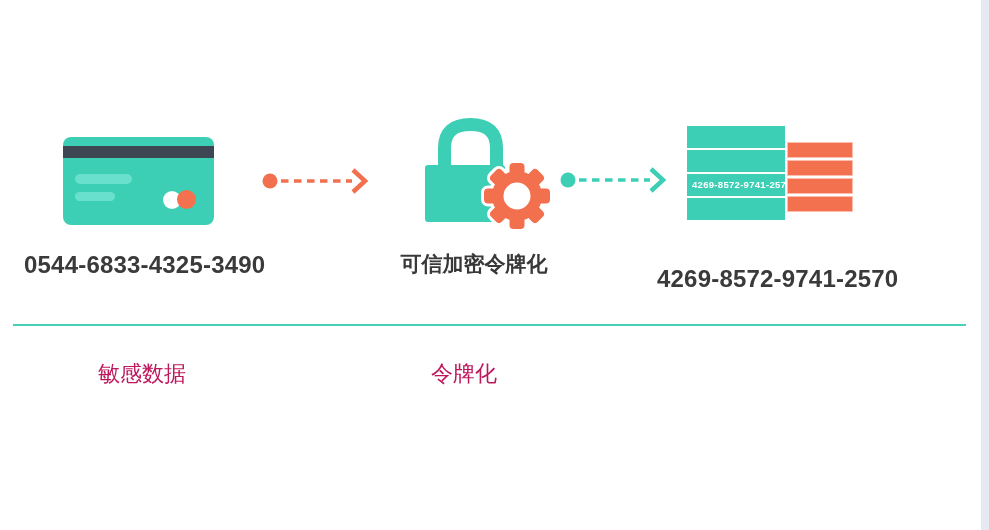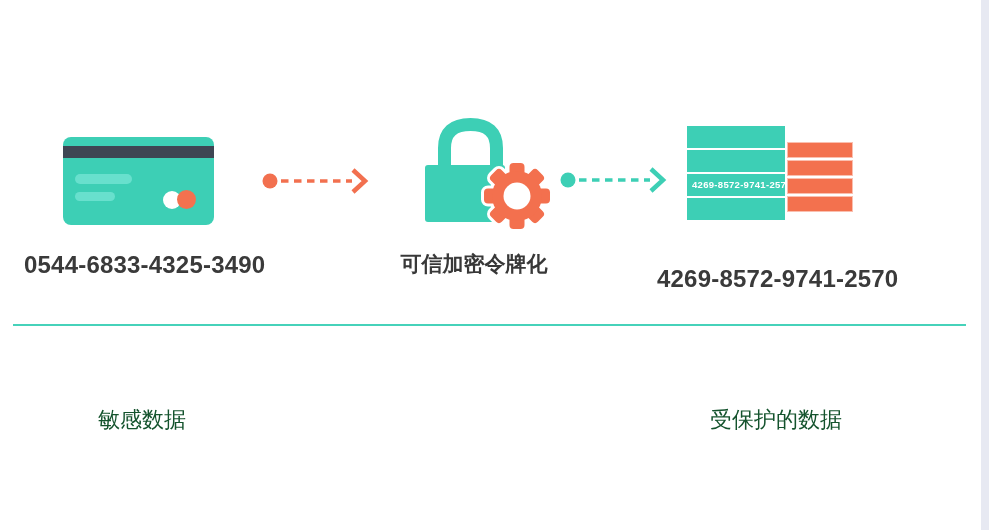--- a/index.html
+++ b/index.html
@@ -19,21 +19,21 @@
   .card .line2{position:absolute;left:12px;top:55px;width:40px;height:9px;border-radius:5px;background:#68E0CD;}
   .card .circ-white{position:absolute;left:100px;top:54px;width:18px;height:18px;border-radius:50%;background:#ffffff;}
   .card .circ-orange{position:absolute;left:114px;top:53px;width:19px;height:19px;border-radius:50%;background:#F3714F;}
 
   
   .pan{color:#3A3A3A;font-size:24px;font-weight:700;letter-spacing:0.2px;white-space:nowrap;}
   .pan-source{left:24px;top:251px;}
   .pan-token{left:657px;top:265px;}
   .process-title{left:384px;top:250px;width:180px;text-align:center;color:#383838;font-size:21px;font-weight:700;white-space:nowrap;}
   .divider{left:13px;top:324px;width:953px;height:2px;background:#46D2BA;}
-  .stage-label{top:359px;width:180px;text-align:center;color:#14532d;font-size:22px;font-weight:500;white-space:nowrap;margin-top:46px;}
+  .stage-label{top:359px;width:180px;text-align:center;color:#be185d;font-size:22px;font-weight:500;white-space:nowrap;}
   .stage-1{left:52px;}
   .stage-2{left:374px;}
   .stage-3{left:686px;}
 
   
   .stack-teal{left:687px;top:126px;width:98px;display:flex;flex-direction:column;gap:2px;}
   .stack-teal .bar{height:22px;background:#3DCFB5;position:relative;}
   .stack-teal .bar .bar-token{
     position:absolute;left:5px;top:0;height:22px;line-height:22px;
     color:#ffffff;font-size:9.5px;font-weight:700;letter-spacing:0.3px;white-space:nowrap;
@@ -108,17 +108,17 @@
     <div class="bar"></div>
     <div class="bar"></div>
     <div class="bar"></div>
   </div>
 
   <div class="abs pan pan-token">4269-8572-9741-2570</div>
 
   <div class="abs divider"></div>
 
   <div class="abs stage-label stage-1">敏感数据</div>
-  <div class="abs stage-label stage-3">受保护的数据</div>
+  <div class="abs stage-label stage-2">令牌化</div>
 
   <div class="abs edge-strip"></div>
 
 </div>
 
 </body></html>

